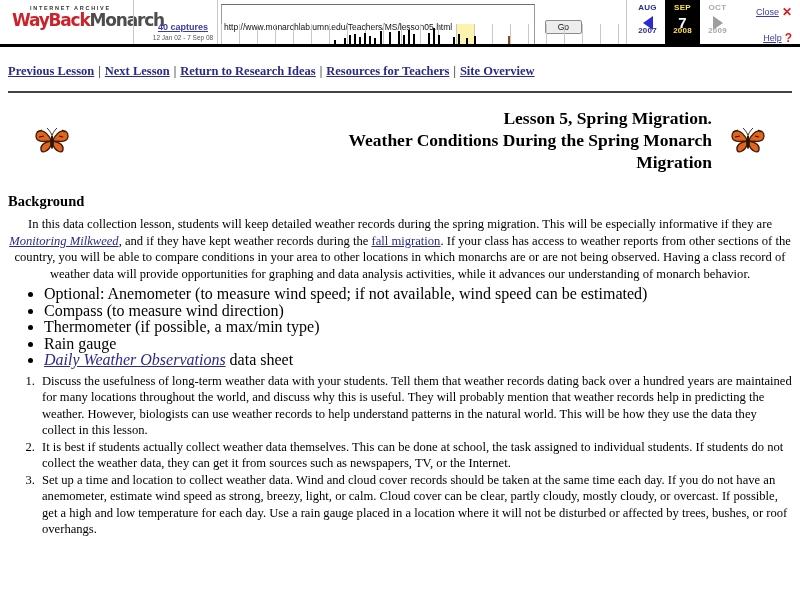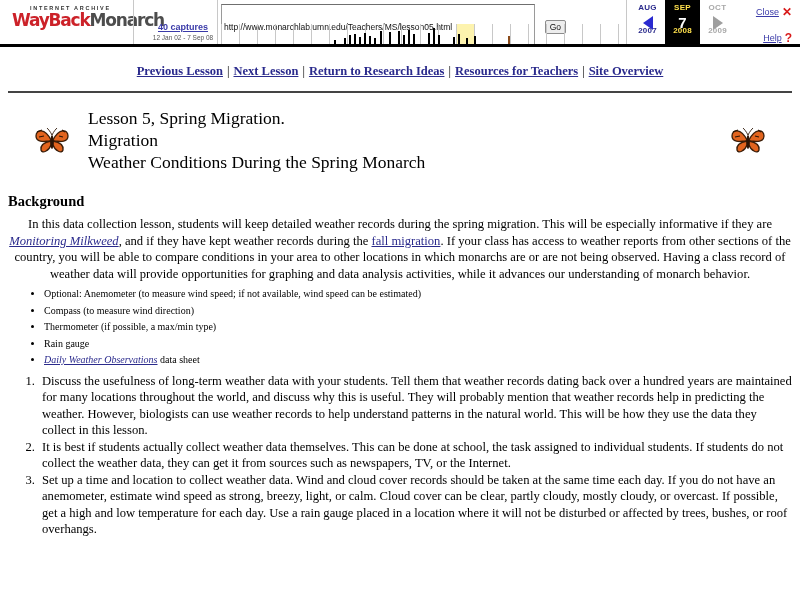--- a/index.html
+++ b/index.html
@@ -91,21 +91,21 @@
     border-top-color: #6f6f6f;
     background: #ffffff;
     padding: 15px 2px;
     box-sizing: content-box;
     vertical-align: middle;
   }
   .wb-go-btn {
     margin-left: 6px;
     font-size: 8.5px;
     font-family: "Liberation Sans", sans-serif;
-    padding: 1px 4px;
+    padding: 1px 12px;
     border: 1px solid #8c8c8c;
     background: #ededed;
     color: #111111;
     vertical-align: middle;
     cursor: pointer;
     border-radius: 2px;
   }
 
   
   .wb-timeline {
@@ -233,21 +233,20 @@
     background: #c8c8c8;
   }
 
   
   #page {
     padding: 0 8px;
     box-sizing: border-box;
     width: 800px;
   }
   .navlinks {
-    text-align: center;
     margin-top: 17px;
     font-family: "Liberation Serif", serif;
     font-size: 12.5px;
     font-weight: bold;
   }
   .navlinks a {
     color: #2a2a8c;
     text-decoration: underline;
     cursor: pointer;
   }
@@ -269,23 +268,23 @@
     margin-top: 14px;
     padding: 0 24px;
   }
   .bfly {
     flex: 0 0 auto;
     width: 40px;
     height: 34px;
   }
   .title-block {
     flex: 1 1 auto;
-    text-align: left;
+    text-align: right;
     font-size: 17.5px;
-    font-weight: normal;
+    font-weight: bold;
     line-height: 22px;
     font-family: "Liberation Serif", serif;
     padding: 0 16px;
   }
 
   h2.sec {
     font-size: 14.5px;
     font-weight: bold;
     margin: 20px 0 6px 0;
     font-family: "Liberation Serif", serif;
@@ -299,21 +298,21 @@
   .inline-link {
     color: #2a2a8c;
     text-decoration: underline;
     cursor: pointer;
   }
   .inline-link.ital { font-style: italic; }
 
   ul.materials {
     margin: 4px 0 0 0;
     padding-left: 36px;
-    font-size: 10px;
+    font-size: 16px;
     line-height: 16.5px;
   }
   ul.materials li { margin: 0; }
 
   ol.procedure {
     margin: 4px 0 0 0;
     padding-left: 30px;
     font-size: 12.6px;
     line-height: 16.5px;
   }
@@ -440,22 +439,22 @@
           <path d="M19 18 C14 19, 8 21, 9 27 C10 31, 17 28, 19 22 Z" fill="#e2641e" stroke="#3a1d08" stroke-width="1.3"></path>
           <path d="M21 18 C26 19, 32 21, 31 27 C30 31, 23 28, 21 22 Z" fill="#e2641e" stroke="#3a1d08" stroke-width="1.3"></path>
           <path d="M5 9 L10 7 M7 14 L12 13 M33 9 L30 7 M31 14 L27 13" stroke="#2b1405" stroke-width="1.1" fill="none"></path>
           <ellipse cx="20" cy="19" rx="1.6" ry="7" fill="#2b1405"></ellipse>
           <path d="M20 12 C18 8, 16 6, 15 5 M20 12 C22 8, 24 6, 25 5" stroke="#2b1405" stroke-width="0.9" fill="none"></path>
         </g>
       </svg>
     </span>
     <div class="title-block">
       <div>Lesson 5, Spring Migration.</div>
+      <div>Weather Conditions During the Spring Monarch</div>
       <div>Migration</div>
-      <div>Weather Conditions During the Spring Monarch</div>
     </div>
     <span class="bfly">
       <svg viewBox="0 0 40 34" width="40" height="34">
         <g>
           <path d="M19 17 C13 5, 4 6, 4 13 C4 19, 11 19, 18 18 Z" fill="#e2641e" stroke="#3a1d08" stroke-width="1.3"></path>
           <path d="M21 17 C27 5, 36 6, 36 13 C36 19, 29 19, 22 18 Z" fill="#e2641e" stroke="#3a1d08" stroke-width="1.3"></path>
           <path d="M19 18 C14 19, 8 21, 9 27 C10 31, 17 28, 19 22 Z" fill="#e2641e" stroke="#3a1d08" stroke-width="1.3"></path>
           <path d="M21 18 C26 19, 32 21, 31 27 C30 31, 23 28, 21 22 Z" fill="#e2641e" stroke="#3a1d08" stroke-width="1.3"></path>
           <path d="M5 9 L10 7 M7 14 L12 13 M33 9 L30 7 M31 14 L27 13" stroke="#2b1405" stroke-width="1.1" fill="none"></path>
           <ellipse cx="20" cy="19" rx="1.6" ry="7" fill="#2b1405"></ellipse>

